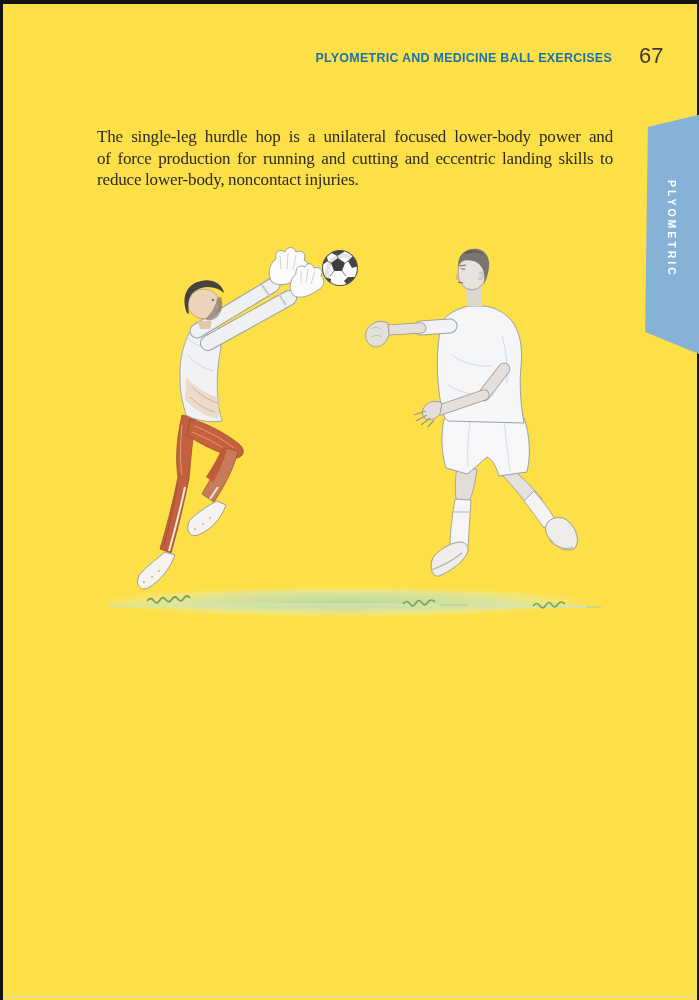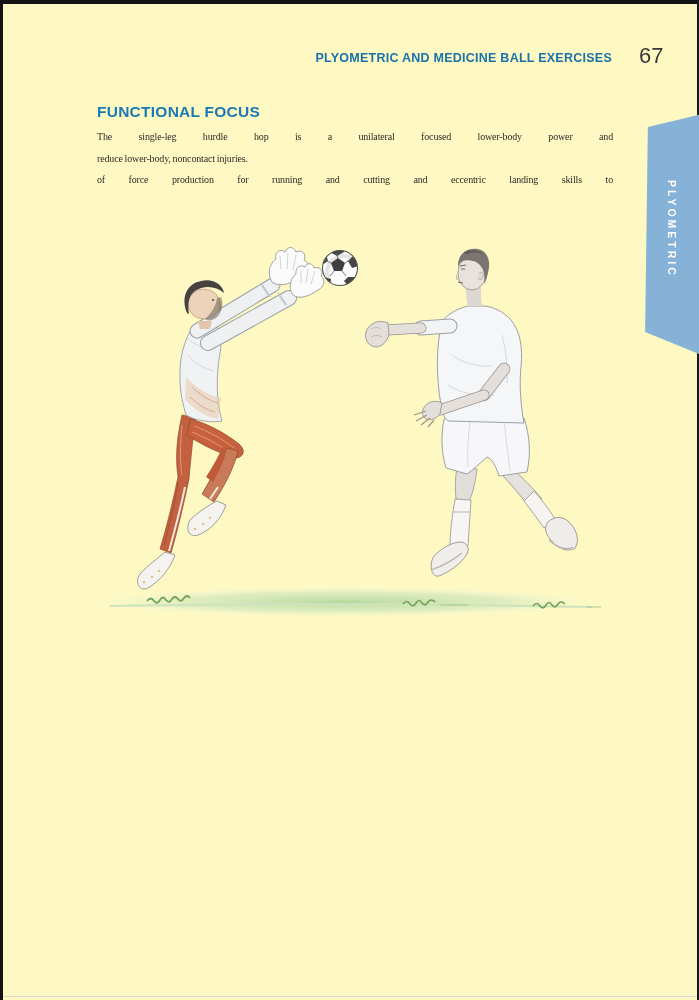--- a/index.html
+++ b/index.html
@@ -1,35 +1,35 @@
 <!DOCTYPE html>
 <html style="--header-blue: #1a72ab; --heading-blue: #1879b3; --tab-blue: #87b2d8; --tab-text: #ffffff; --page-number-gray: #3a393b; --body-text: #2e2a26; --muscle-red: #c2603f; --grass-green: #b5d79e;"><head>
 <meta charset="utf-8">
 <style>
   html,body{margin:0;padding:0;background:#ffffff;}
   body{width:699px;height:1000px;overflow:hidden;font-family:"Liberation Sans",sans-serif;}
-  .page{position:relative;width:699px;height:1000px;background:#fef9c3;}
+  .page{position:relative;width:699px;height:1000px;background:#fde047;}
 
   
   .border-top{position:absolute;left:0;top:0;width:699px;height:4px;background:#131313;}
   .border-left{position:absolute;left:0;top:0;width:3px;height:1000px;background:#131313;}
   .border-right{position:absolute;right:0;top:0;width:2px;height:1000px;background:#1a1a1a;}
   .border-bottom{position:absolute;left:3px;right:2px;top:996px;height:1px;background:#d9d9d9;}
 
   
   .running-head{position:absolute;top:51px;right:87px;font-size:12.5px;font-weight:700;
     letter-spacing:.25px;color:var(--header-blue,#1a72ab);line-height:14px;}
   .page-number{position:absolute;top:45px;left:639px;font-size:22px;font-weight:400;
     color:var(--page-number-gray,#3a393b);line-height:22px;}
 
   
   .section-heading{position:absolute;left:97px;top:103px;font-size:15.5px;font-weight:700;
     letter-spacing:.25px;color:var(--heading-blue,#1879b3);}
   .body-copy{position:absolute;left:97px;top:126px;width:516px;
-    font-family:"Liberation Serif",serif;font-size:10px;line-height:21.7px;
+    font-family:"Liberation Serif",serif;font-size:17px;line-height:21.7px;
     letter-spacing:-0.15px;word-spacing:-0.5px;color:var(--body-text,#2e2a26);}
   .body-copy .line{text-align:justify;text-align-last:justify;}
   .body-copy .line.last{text-align:left;text-align-last:left;}
 
   
   .side-tab{position:absolute;left:644px;top:114px;width:55px;height:240px;
     background:var(--tab-blue,#87b2d8);
     clip-path:polygon(7% 5.4%,100% 0.3%,100% 100%,2% 90.8%);}
   .side-tab .tab-label{position:absolute;left:50%;top:66px;transform:translateX(-50%);
     writing-mode:vertical-rl;font-size:10.5px;font-weight:700;letter-spacing:3px;
@@ -42,26 +42,25 @@
 
 <div class="page">
   <div class="border-top"></div>
   <div class="border-left"></div>
   <div class="border-right"></div>
   <div class="border-bottom"></div>
 
   <div class="running-head">PLYOMETRIC AND MEDICINE BALL EXERCISES</div>
   <div class="page-number">67</div>
 
-  <div class="section-heading">FUNCTIONAL FOCUS</div>
 
   <div class="body-copy">
     <div class="line">The single-leg hurdle hop is a unilateral focused lower-body power and</div>
+    <div class="line">of force production for running and cutting and eccentric landing skills to</div>
     <div class="line last">reduce lower-body, noncontact injuries.</div>
-    <div class="line">of force production for running and cutting and eccentric landing skills to</div>
   </div>
 
   <div class="side-tab">
     <span class="tab-label">PLYOMETRIC</span>
   </div>
 
   <svg class="illustration" viewBox="0 0 540 400" xmlns="http://www.w3.org/2000/svg">
     <defs>
       <radialGradient id="gg" cx="50%" cy="50%" r="50%">
         <stop offset="0%" stop-color="#b5d79e" stop-opacity="0.95"></stop>

